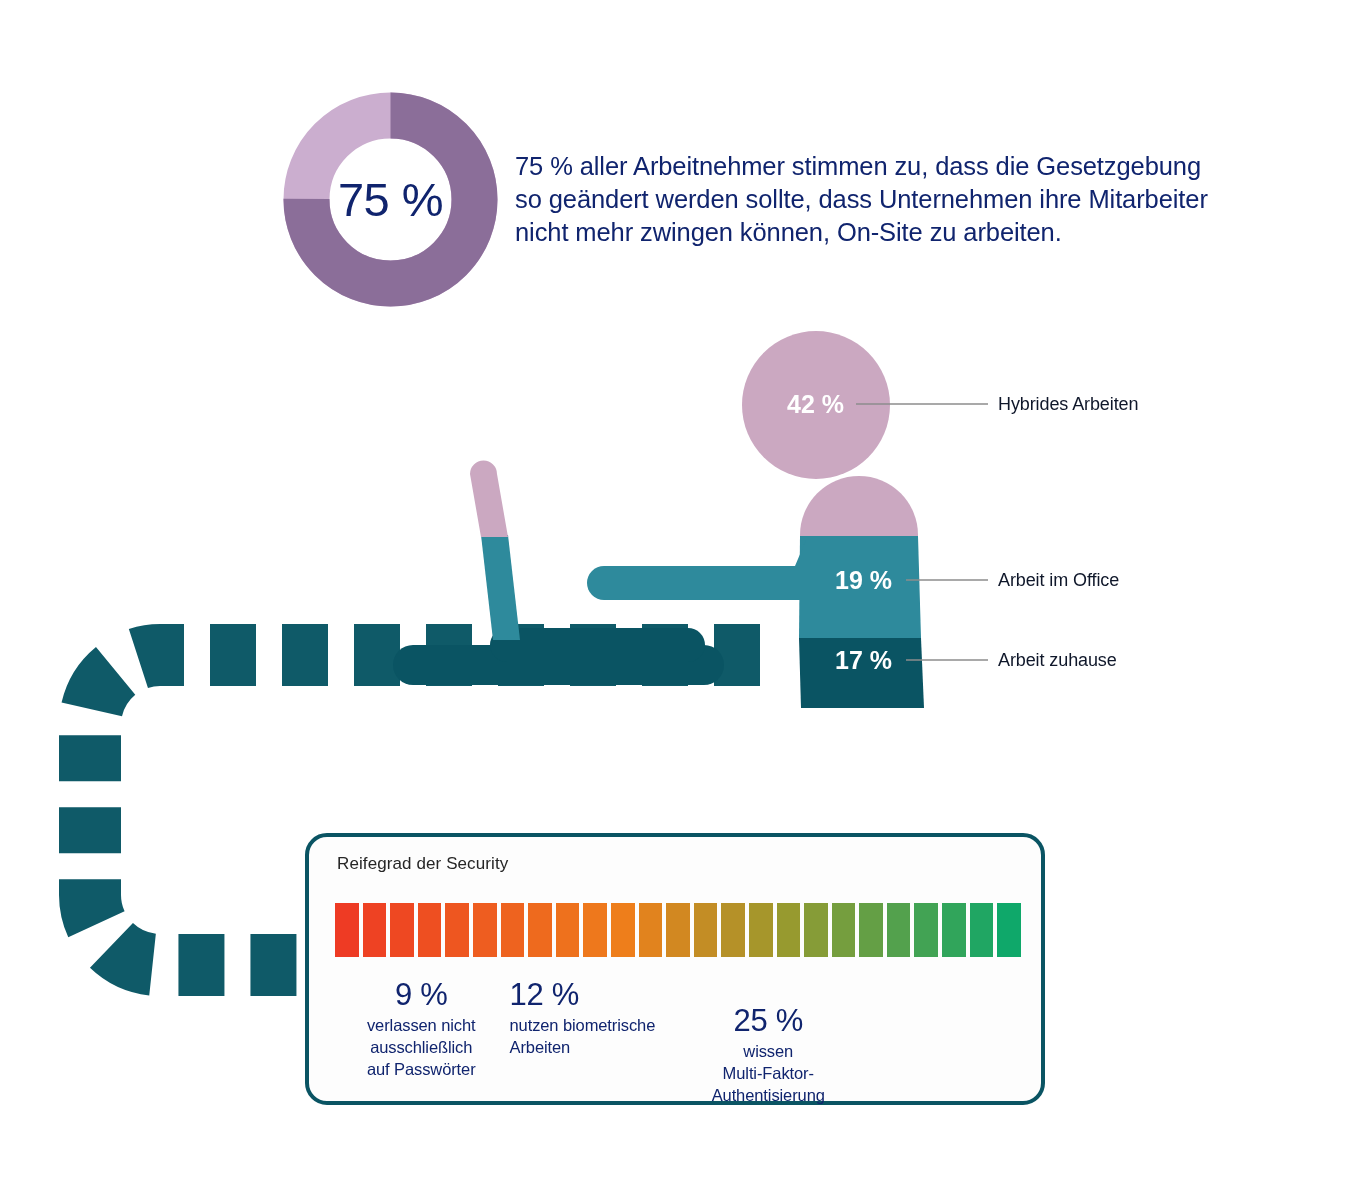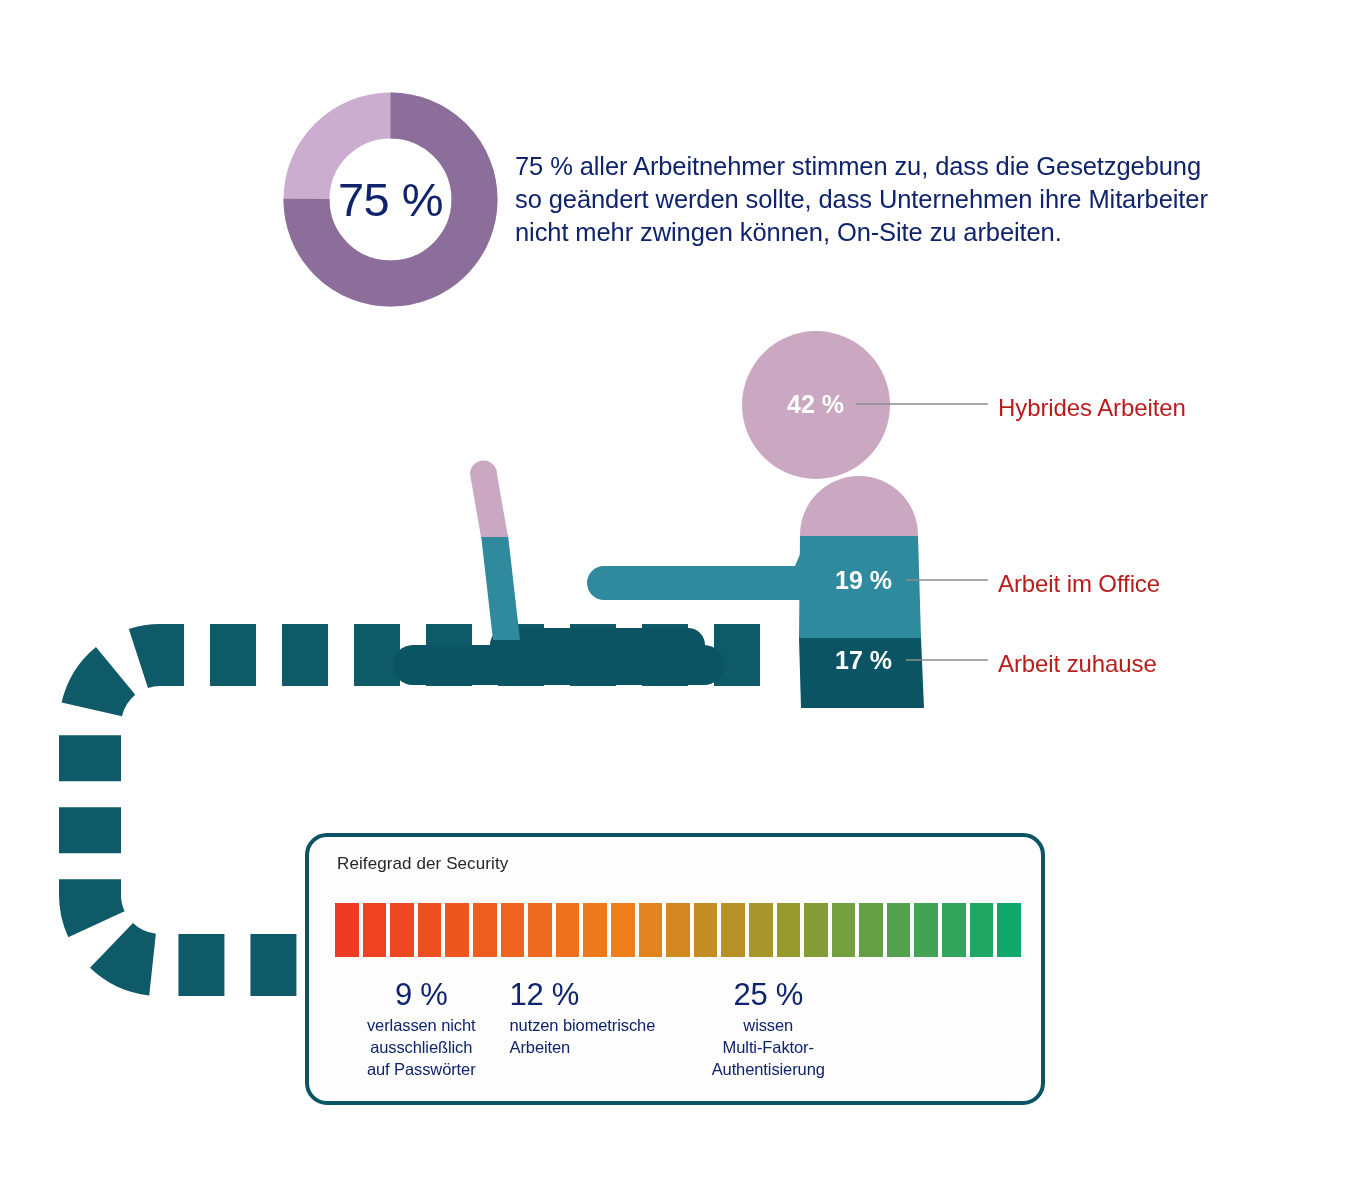--- a/index.html
+++ b/index.html
@@ -77,22 +77,22 @@
     font-weight: bold;
     letter-spacing: 0px;
     white-space: nowrap;
   }
   .v42 { left: 787px; top: 390px; }
   .v19 { left: 835px; top: 566px; }
   .v17 { left: 835px; top: 646px; }
 
   .callout-label {
     position: absolute;
-    font-size: 24px;
-    color: #b91c1c;
+    font-size: 18px;
+    color: #0f172a;
     white-space: nowrap;
     letter-spacing: -0.1px;
   }
   .cl1 { left: 998px; top: 394px; }
   .cl2 { left: 998px; top: 570px; }
   .cl3 { left: 998px; top: 650px; }
 
   
   .sec-card {
     position: absolute;
@@ -134,21 +134,21 @@
     width: 690px;
     display: flex;
   }
   .stat-col {
     width: 25%;
     box-sizing: border-box;
   }
   .stat-col.c1 { text-align: left; padding-right: 12px; }
   .stat-col.c2 { text-align: center; padding: 0 4px; }
   .stat-col.c3 { text-align: left; padding: 0 2px; }
-  .stat-col.c4 { text-align: center; padding-left: 4px; }
+  .stat-col.c4 { text-align: center; padding-left: 4px; margin-top: 26px; }
   .stat-value {
     font-size: 31px;
     color: #10246E;
     line-height: 36px;
     letter-spacing: -0.3px;
   }
   .stat-desc {
     font-size: 16.5px;
     color: #10246E;
     line-height: 22px;

